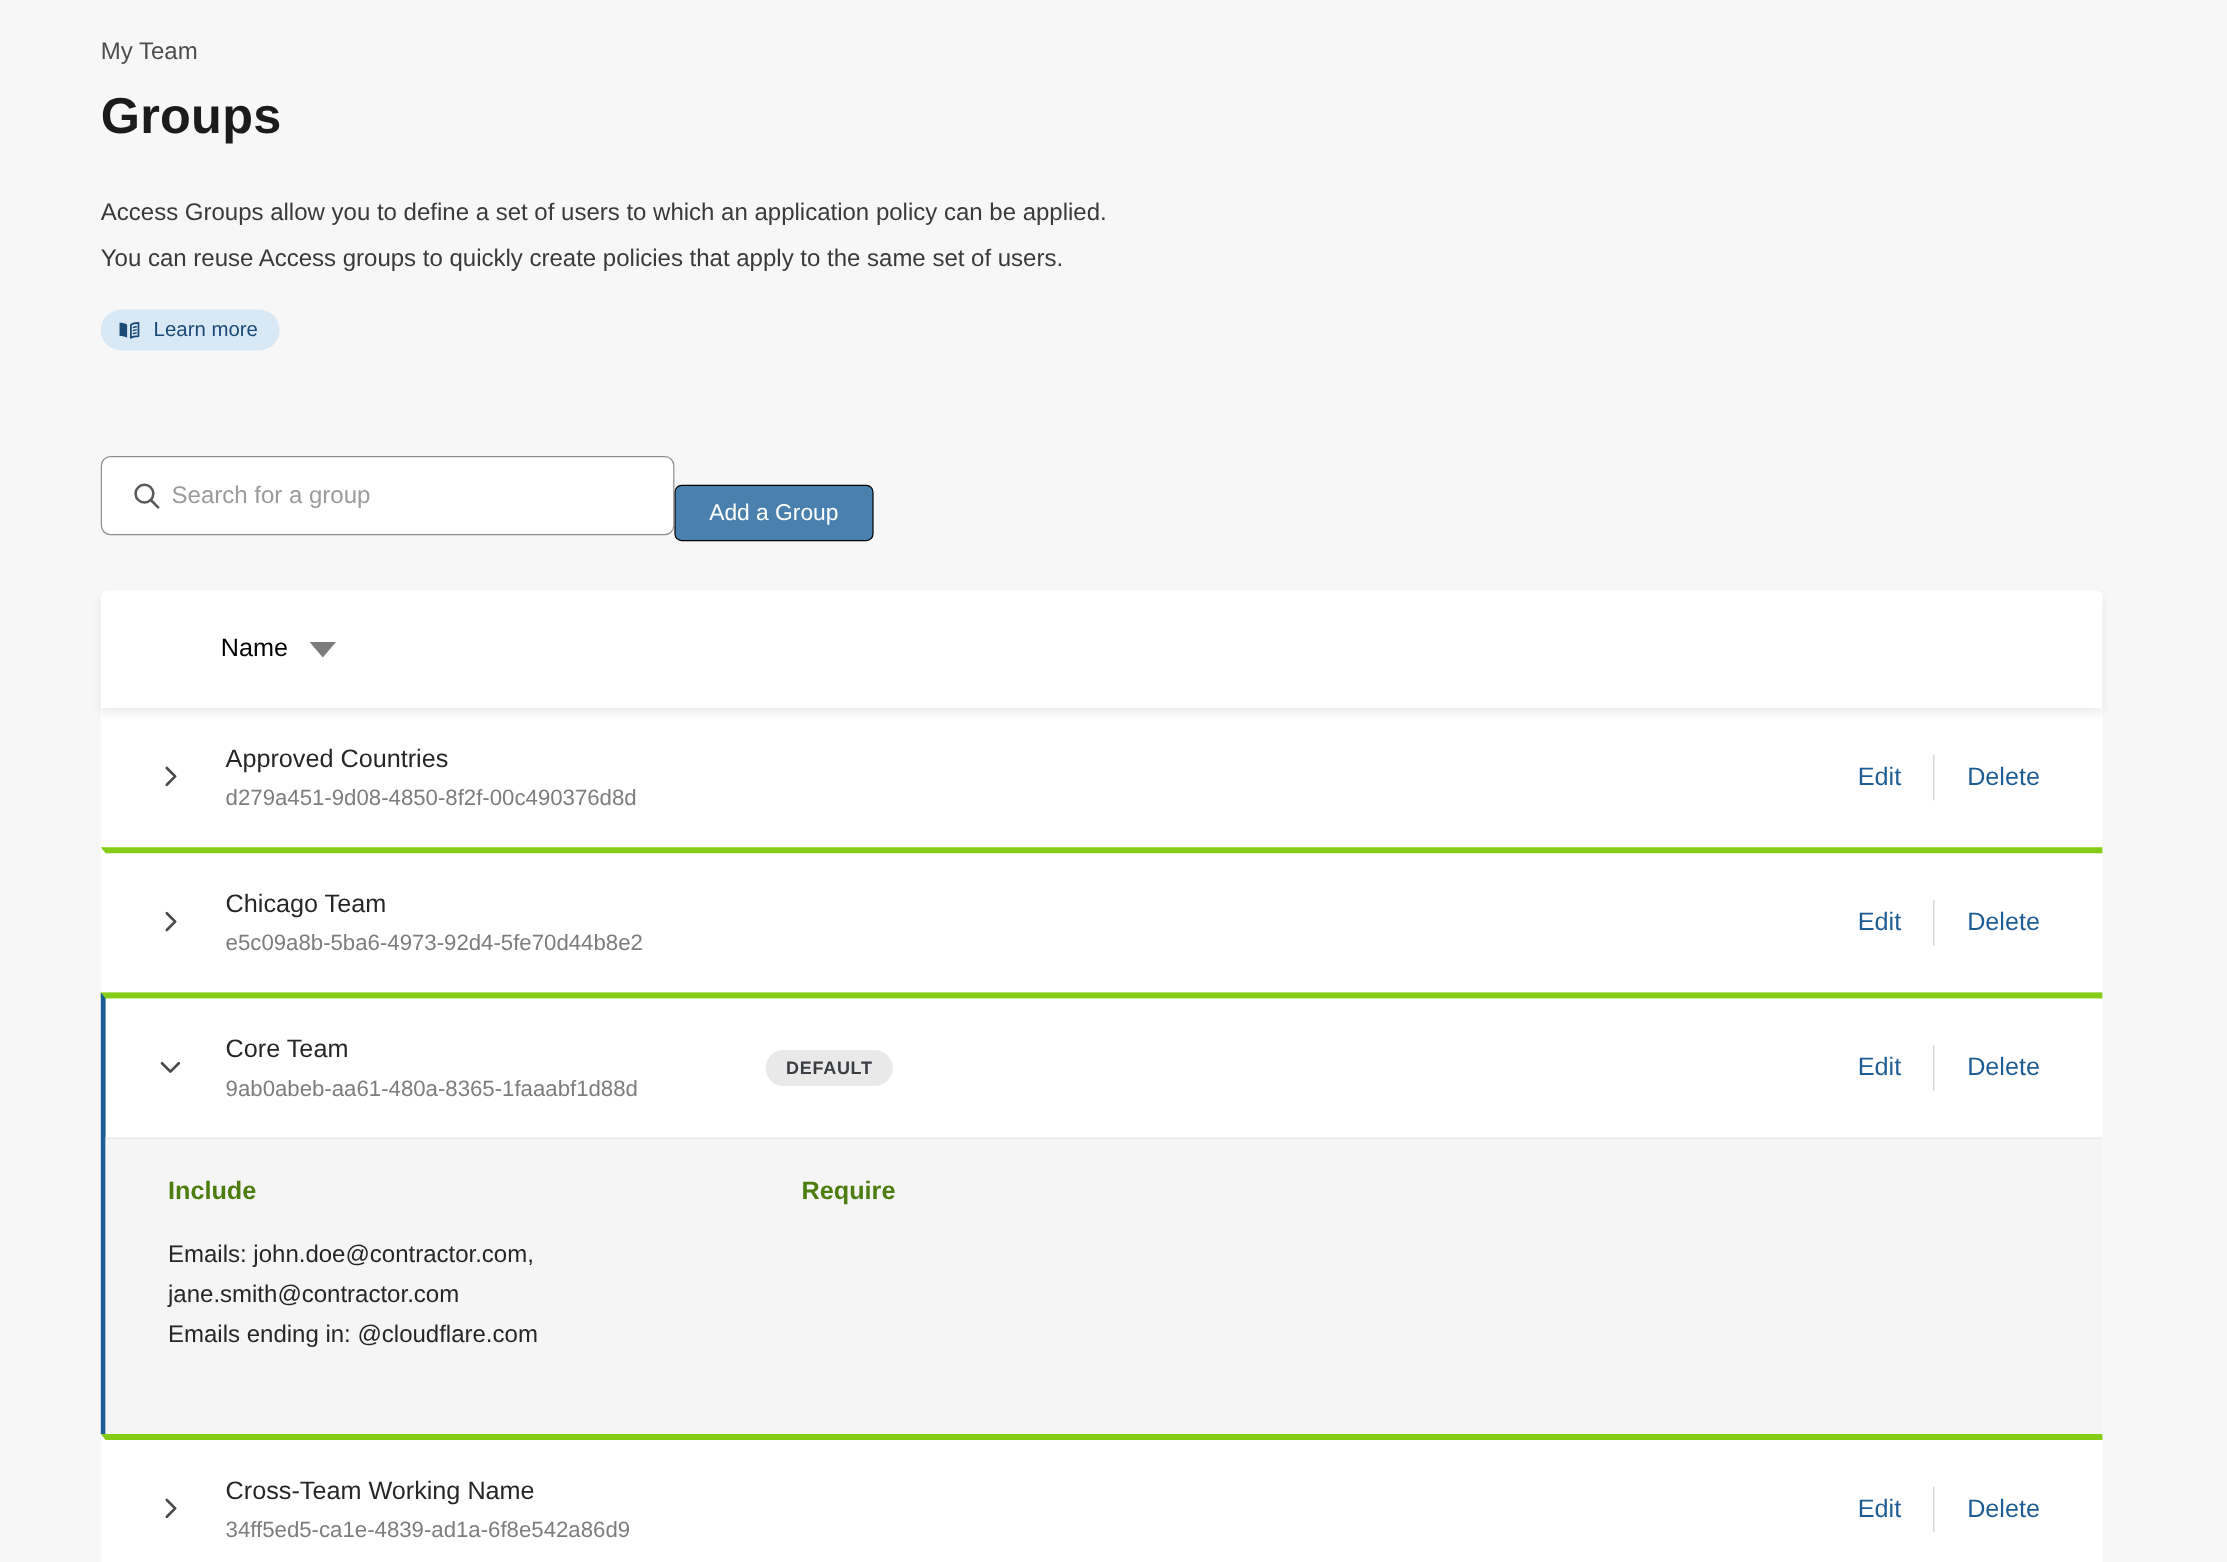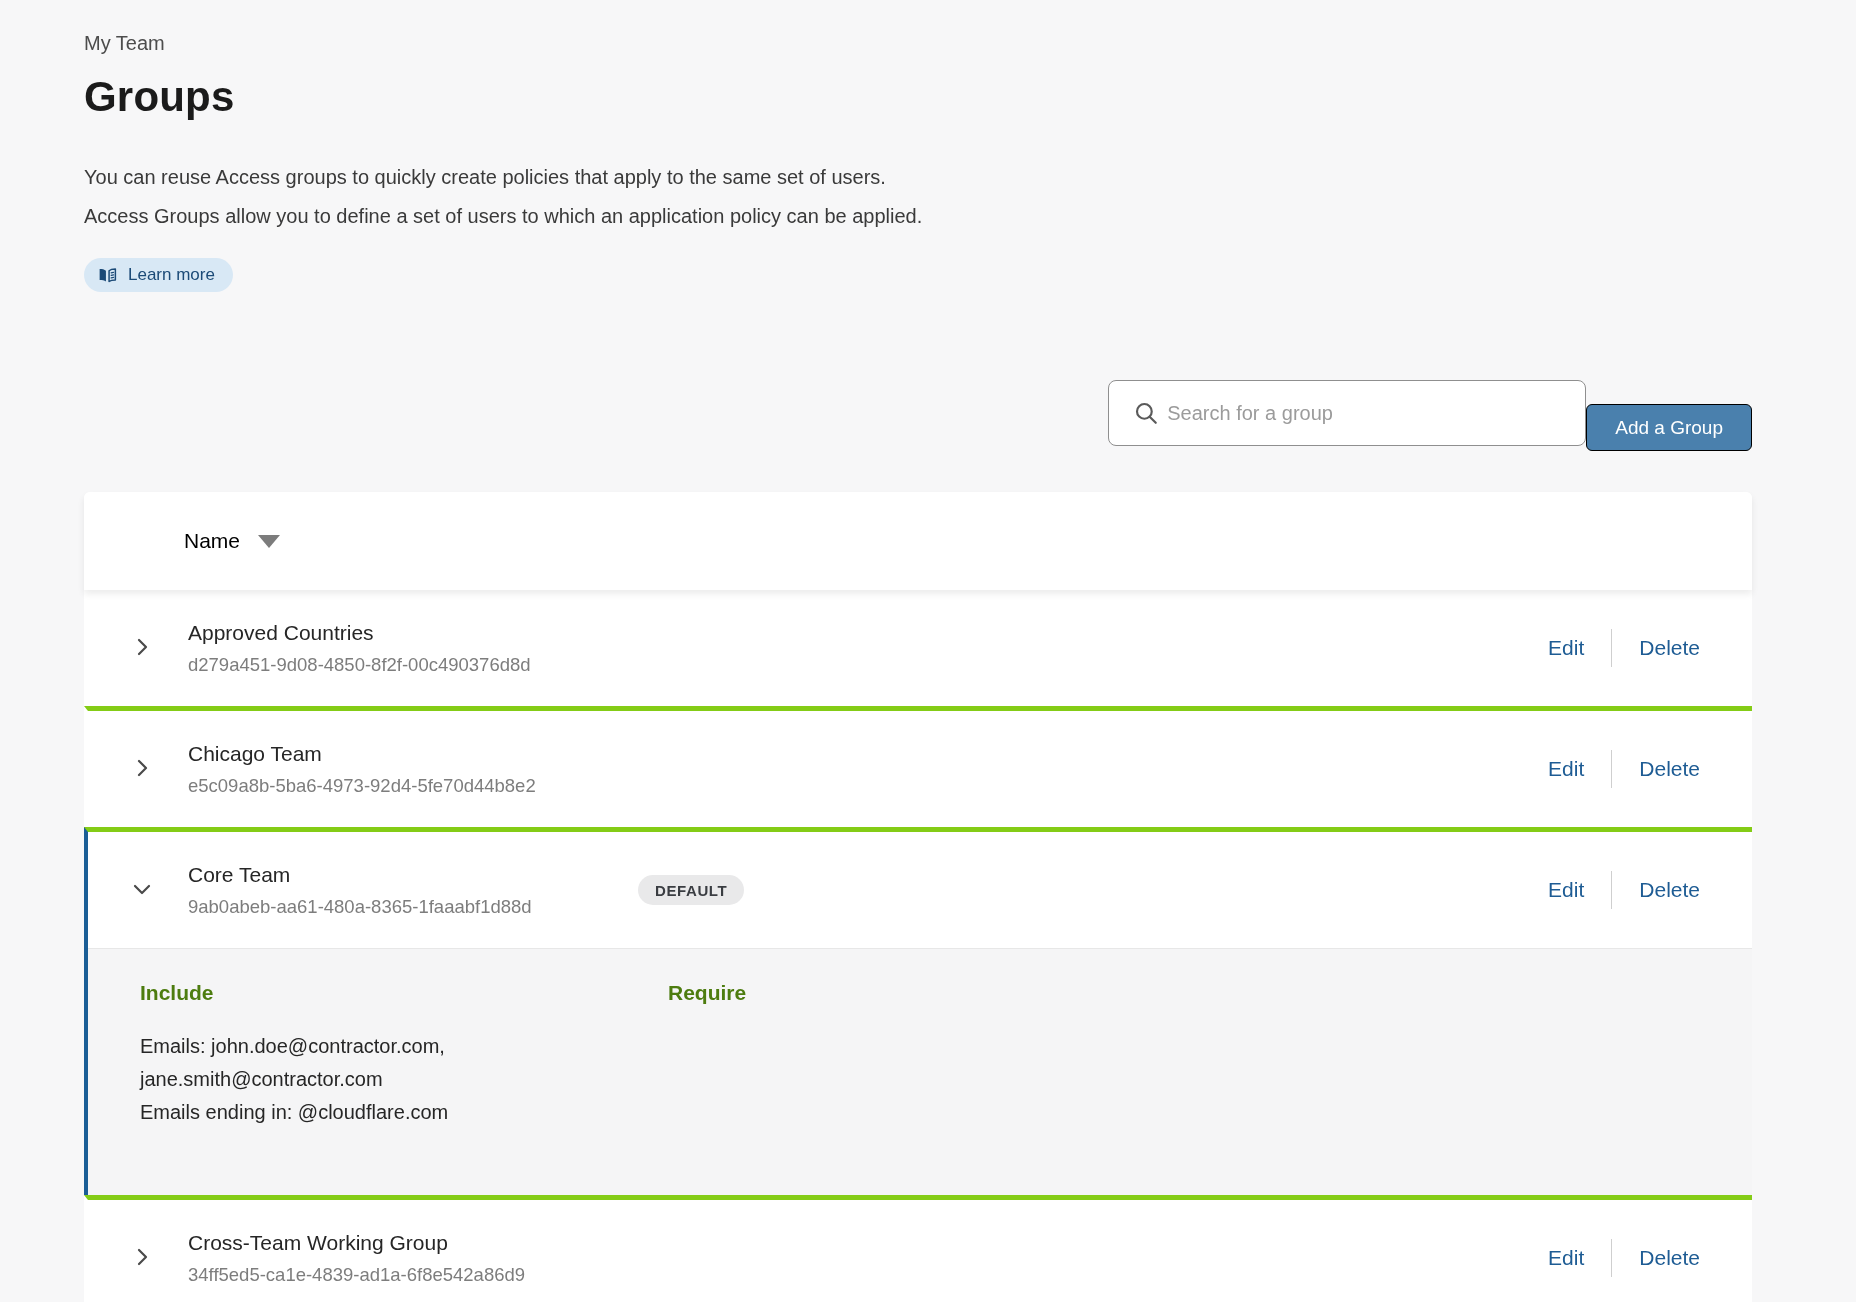--- a/index.html
+++ b/index.html
@@ -17,21 +17,21 @@
   .desc { margin-top: 36px; font-size: 20px; line-height: 39px; color: #3a3a3a; }
 
   .learn-pill {
     margin-top: 22px; display: inline-flex; align-items: center; gap: 10px;
     height: 34px; padding: 0 18px 0 13px; border-radius: 17px;
     background: #d8e8f5; color: #1b4a77; font-size: 17px; border: none; cursor: pointer;
     font-family: inherit;
   }
   .learn-pill svg { display: block; }
 
-  .toolbar { margin-top: 88px; display: flex; justify-content: flex-end; align-items: flex-start; }
+  .toolbar { margin-top: 88px; display: flex; justify-content: flex-start; align-items: flex-start; }
   .search-wrap { position: relative; width: 478px; height: 66px; }
   .search-wrap input {
     width: 100%; height: 100%; border: 1px solid #8f8f8f; border-radius: 8px;
     padding: 0 16px 0 58px; font-size: 20px; color: #333; background: #fff;
     font-family: inherit; outline: none;
   }
   .search-wrap input::placeholder { color: #9b9b9b; }
   .search-icon { position: absolute; left: 25px; top: 20px; color: #5a5a5a; pointer-events: none; }
 
   .add-btn {
@@ -86,22 +86,22 @@
 </style>
 </head>
 <body>
 
 <div class="content">
 
   <div class="eyebrow">My Team</div>
   <h1 class="page-title">Groups</h1>
 
   <div class="desc">
+    <div>Access Groups allow you to define a set of users to which an application policy can be applied.</div>
     <div>You can reuse Access groups to quickly create policies that apply to the same set of users.</div>
-    <div>Access Groups allow you to define a set of users to which an application policy can be applied.</div>
   </div>
 
   <button class="learn-pill">
     <span>
       <svg width="21" height="21" viewBox="0 0 24 24">
         <path d="M3 4.6c2.9 0 5.6.5 7.2 1.9v12.4C8.6 17.6 5.9 17.2 3 17.2z" fill="currentColor"></path>
         <path d="M21 4.6c-2.9 0-5.6.5-7.2 1.9v12.4c1.6-1.3 4.3-1.7 7.2-1.7z" fill="none" stroke="currentColor" stroke-width="1.7" stroke-linejoin="round"></path>
         <path d="M16.2 9c1.3-.4 2.7-.6 2.7-.6M16.2 11.9c1.3-.4 2.7-.6 2.7-.6M16.2 14.8c1.3-.4 2.7-.6 2.7-.6" fill="none" stroke="currentColor" stroke-width="1.4" stroke-linecap="round"></path>
       </svg>
     </span>
@@ -209,21 +209,21 @@
       <div class="row">
         <div class="row-head">
           <button class="chevron-btn">
             <span>
               <svg width="24" height="24" viewBox="0 0 24 24">
                   <path d="M9 5l7 7-7 7" fill="none" stroke="currentColor" stroke-width="2.2" stroke-linecap="round" stroke-linejoin="round"></path>
                 </svg>
             </span>
           </button>
           <div class="name-block">
-            <div class="row-name">Cross-Team Working Group</div>
+            <div class="row-name">Cross-Team Working Name</div>
             <div class="row-id">34ff5ed5-ca1e-4839-ad1a-6f8e542a86d9</div>
           </div>
           <div class="actions">
             <a class="action-link">Edit</a>
             <span class="action-divider"></span>
             <a class="action-link">Delete</a>
           </div>
         </div>
       </div>
 

